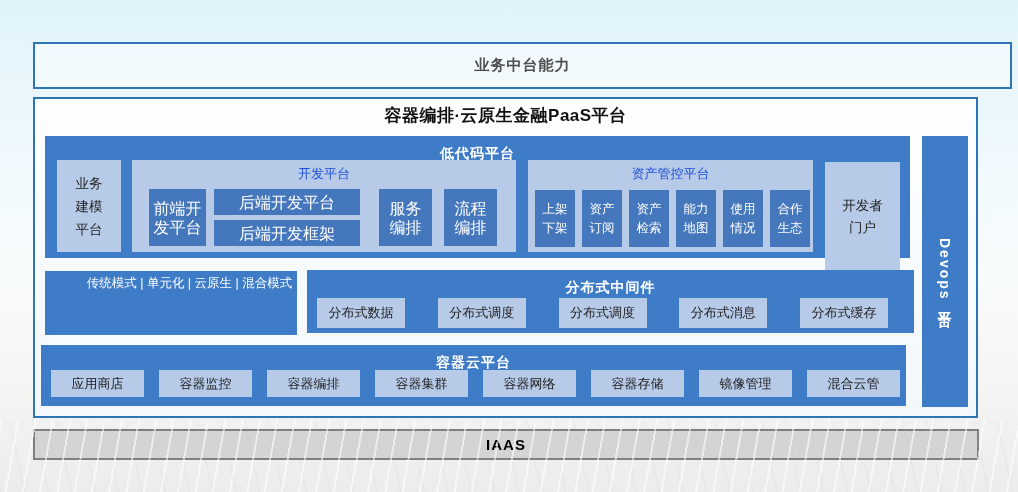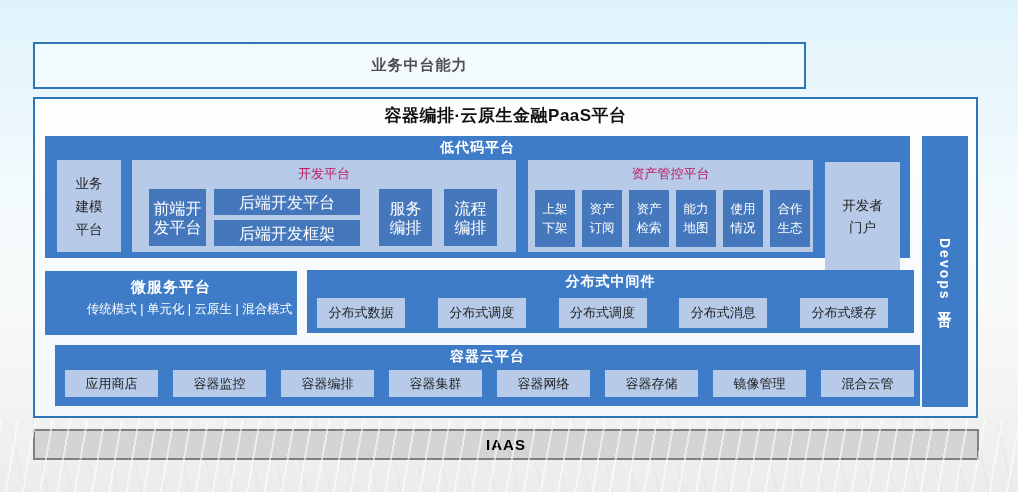--- a/index.html
+++ b/index.html
@@ -9,78 +9,78 @@
     background:linear-gradient(180deg,#DFF3FB 0%,#E8F6FC 16%,#F2FAFD 38%,#F8FBFB 58%,#F3F4F2 82%,#ECEDEB 100%);
   }
   .page::after{
     content:"";position:absolute;left:0;right:0;bottom:0;height:72px;pointer-events:none;
     background:
       repeating-linear-gradient(100deg,rgba(255,255,255,.55) 0 2px,rgba(255,255,255,0) 2px 17px),
       repeating-linear-gradient(78deg,rgba(180,188,196,.10) 0 2px,rgba(255,255,255,0) 2px 23px);
   }
   
   .banner{
-    position:absolute;left:33px;top:42px;width:773px;height:47px;box-sizing:border-box;
+    position:absolute;left:33px;top:42px;width:979px;height:47px;box-sizing:border-box;
     border:2px solid #2E75B6;background:rgba(252,254,255,.55);
     display:flex;align-items:center;justify-content:center;
     font-size:15px;font-weight:bold;color:#4F4F4F;letter-spacing:1px;
   }
   
   .main{
     position:absolute;left:33px;top:97px;width:945px;height:321px;box-sizing:border-box;
     border:2px solid #2E75B6;
     background:linear-gradient(180deg,#FDFEFF 0%,#F6FAFD 70%,#F2F7FB 100%);
   }
   .main-title{
     position:absolute;left:0;top:5px;width:100%;text-align:center;
     font-size:17px;font-weight:bold;color:#111;letter-spacing:.5px;
   }
   .sec{position:absolute;background:#3E7CC8;}
   .sec-title{
-    width:100%;text-align:center;padding-top:3px;
+    width:100%;text-align:center;padding-top:9px;
     font-size:14px;font-weight:bold;color:#FFF;letter-spacing:1px;
   }
   .lightbox{background:#B7CBE9;position:absolute;box-sizing:border-box;}
   .bluebox{
     background:#4577BD;position:absolute;box-sizing:border-box;
     display:flex;align-items:center;justify-content:center;text-align:center;
     color:#FFF;font-size:16px;white-space:pre-line;line-height:19px;
   }
   .darktext{
     display:flex;align-items:center;justify-content:center;text-align:center;
     color:#232323;white-space:pre-line;
   }
   
   .lowcode{left:10px;top:37px;width:865px;height:122px;}
   .biz-model{left:12px;top:24px;width:64px;height:92px;font-size:13.5px;line-height:23px;}
   .group{position:absolute;background:#B7CBE9;box-sizing:border-box;}
   .devplat{left:87px;top:24px;width:384px;height:92px;}
   .assetplat{left:483px;top:24px;width:285px;height:92px;}
-  .group-label{width:100%;text-align:center;padding-top:5px;font-size:13px;color:#be185d;}
+  .group-label{width:100%;text-align:center;padding-top:5px;font-size:13px;color:#1d4ed8;}
   .frontend{left:17px;top:29px;width:57px;height:57px;}
   .backend-top{left:82px;top:29px;width:146px;height:26px;}
   .backend-bot{left:82px;top:60px;width:146px;height:26px;}
   .svc{left:247px;top:29px;width:53px;height:57px;}
   .flow{left:312px;top:29px;width:53px;height:57px;}
   .asset-row{position:absolute;left:7px;top:30px;display:flex;gap:7px;}
   .asset-row .bluebox{position:static;width:40px;height:57px;font-size:12.5px;}
   .dev-portal{left:780px;top:26px;width:75px;height:109px;font-size:13.5px;line-height:22px;}
   
   .micro{left:10px;top:172px;width:252px;height:64px;text-align:center;}
   .micro-title{padding-top:7px;font-size:15px;font-weight:bold;color:#FFF;letter-spacing:1px;}
   .micro-modes{padding-top:4px;font-size:12.5px;color:#FFF;padding-left:37px;}
   .middleware{left:272px;top:171px;width:607px;height:63px;}
   .mw-row{position:absolute;left:10px;right:26px;top:28px;display:flex;justify-content:space-between;}
   .mw-row .item,.cc-row .item{
     background:#B7CBE9;display:flex;align-items:center;justify-content:center;
     font-size:13px;color:#1E1E1E;
   }
   .mw-row .item{width:88px;height:30px;}
   
-  .ccloud{left:20px;top:246px;width:865px;height:61px;}
+  .ccloud{left:6px;top:246px;width:865px;height:61px;}
   .cc-row{position:absolute;left:10px;right:6px;top:25px;display:flex;justify-content:space-between;}
   .cc-row .item{width:93px;height:27px;}
   
   .devops{
     left:887px;top:37px;width:46px;height:271px;
     display:flex;align-items:center;justify-content:center;
     writing-mode:vertical-rl;
     color:#FFF;font-size:14px;font-weight:bold;letter-spacing:2px;
   }
   
@@ -138,21 +138,20 @@
           <div class="bluebox">合作
 生态</div>
         </div>
       </div>
 
       <div class="lightbox dev-portal darktext">开发者
 门户</div>
     </div>
 
     <div class="sec micro">
-      <div class="micro-title">微服务平台</div>
       <div class="micro-modes">传统模式 | 单元化 | 云原生 | 混合模式</div>
     </div>
 
     <div class="sec middleware">
       <div class="sec-title">分布式中间件</div>
       <div class="mw-row">
         <div class="item">分布式数据</div>
         <div class="item">分布式调度</div>
         <div class="item">分布式调度</div>
         <div class="item">分布式消息</div>

